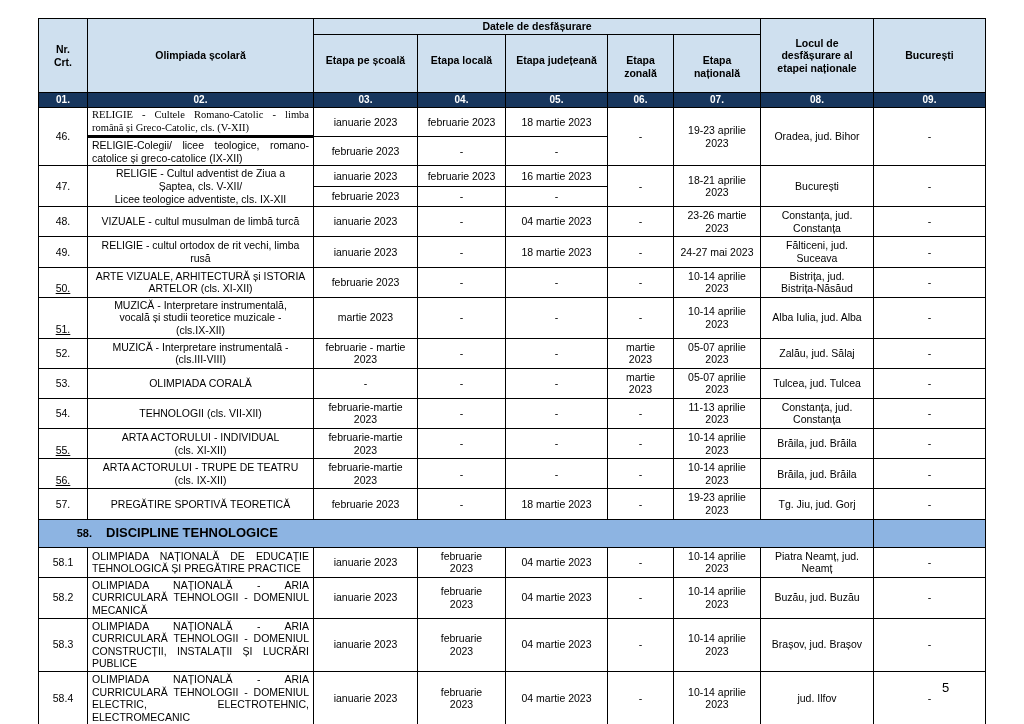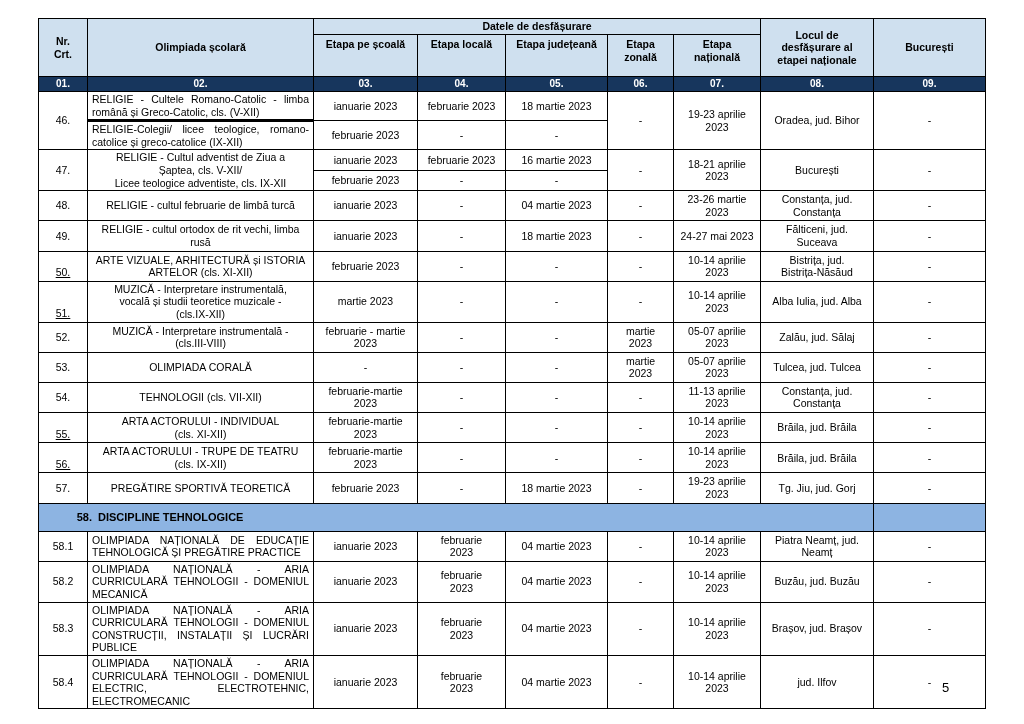--- a/index.html
+++ b/index.html
@@ -21,35 +21,35 @@
   .doc-table th,.doc-table td{
     border:1px solid var(--border);
     padding:2px 3px;
     text-align:center;vertical-align:middle;
     font-size:10.5px;line-height:1.2;
     white-space:pre-line;
     overflow:hidden;
   }
   thead th{background:var(--header-bg);font-weight:bold;font-size:11px;}
   tr.group-band th{height:15px;padding:0 2px;}
-  tr.stage-band th{height:36px;vertical-align:top;padding-top:3px;}
+  tr.stage-band th{height:36px;vertical-align:top;padding-top:19px;}
   tr.col-nums td{
     background:var(--band-bg);color:var(--band-text);
     font-weight:bold;font-size:10px;height:14px;padding:0;margin-left:44px;
   }
   td.name{padding:1px 4px;text-align:center;}
   td.name.justify{text-align:justify;white-space:normal;}
-  td.thick-bottom{border-bottom:3px solid var(--border);}
+  td.thick-bottom{border-bottom:3px solid var(--border);font-family:Liberation Serif, serif;}
   td.vbottom{vertical-align:bottom;padding-bottom:2px;text-decoration:underline;}
   tr.section-row td{background:var(--section-bg);height:23px;border:1px solid var(--border);}
   tr.section-row .sec-nr{
     display:inline-block;width:50px;text-align:right;font-weight:bold;font-size:11px;
   }
   tr.section-row .sec-label{
-    display:inline-block;margin-left:6px;font-weight:bold;font-size:11px;text-align:left;
+    display:inline-block;margin-left:14px;font-weight:bold;font-size:13px;text-align:left;
   }
   tr.section-row td.sec-main{text-align:left;}
   .page-number{
     position:absolute;left:942px;top:680px;font-size:13px;
   }
 </style>
 </head>
 <body>
 
 <table class="doc-table">
@@ -129,21 +129,21 @@
         <td rowspan="2">București</td>
         <td rowspan="2">-</td>
       </tr>
       <tr>
         <td>februarie 2023</td>
         <td>-</td>
         <td>-</td>
       </tr>
       <tr>
         <td>48.</td>
-        <td class="name">RELIGIE - cultul februarie de limbă turcă</td>
+        <td class="name">VIZUALE - cultul musulman de limbă turcă</td>
         <td>ianuarie 2023</td>
         <td>-</td>
         <td>04 martie 2023</td>
         <td>-</td>
         <td>23-26 martie
 2023</td>
         <td>Constanța, jud.
 Constanța</td>
         <td>-</td>
       </tr>

